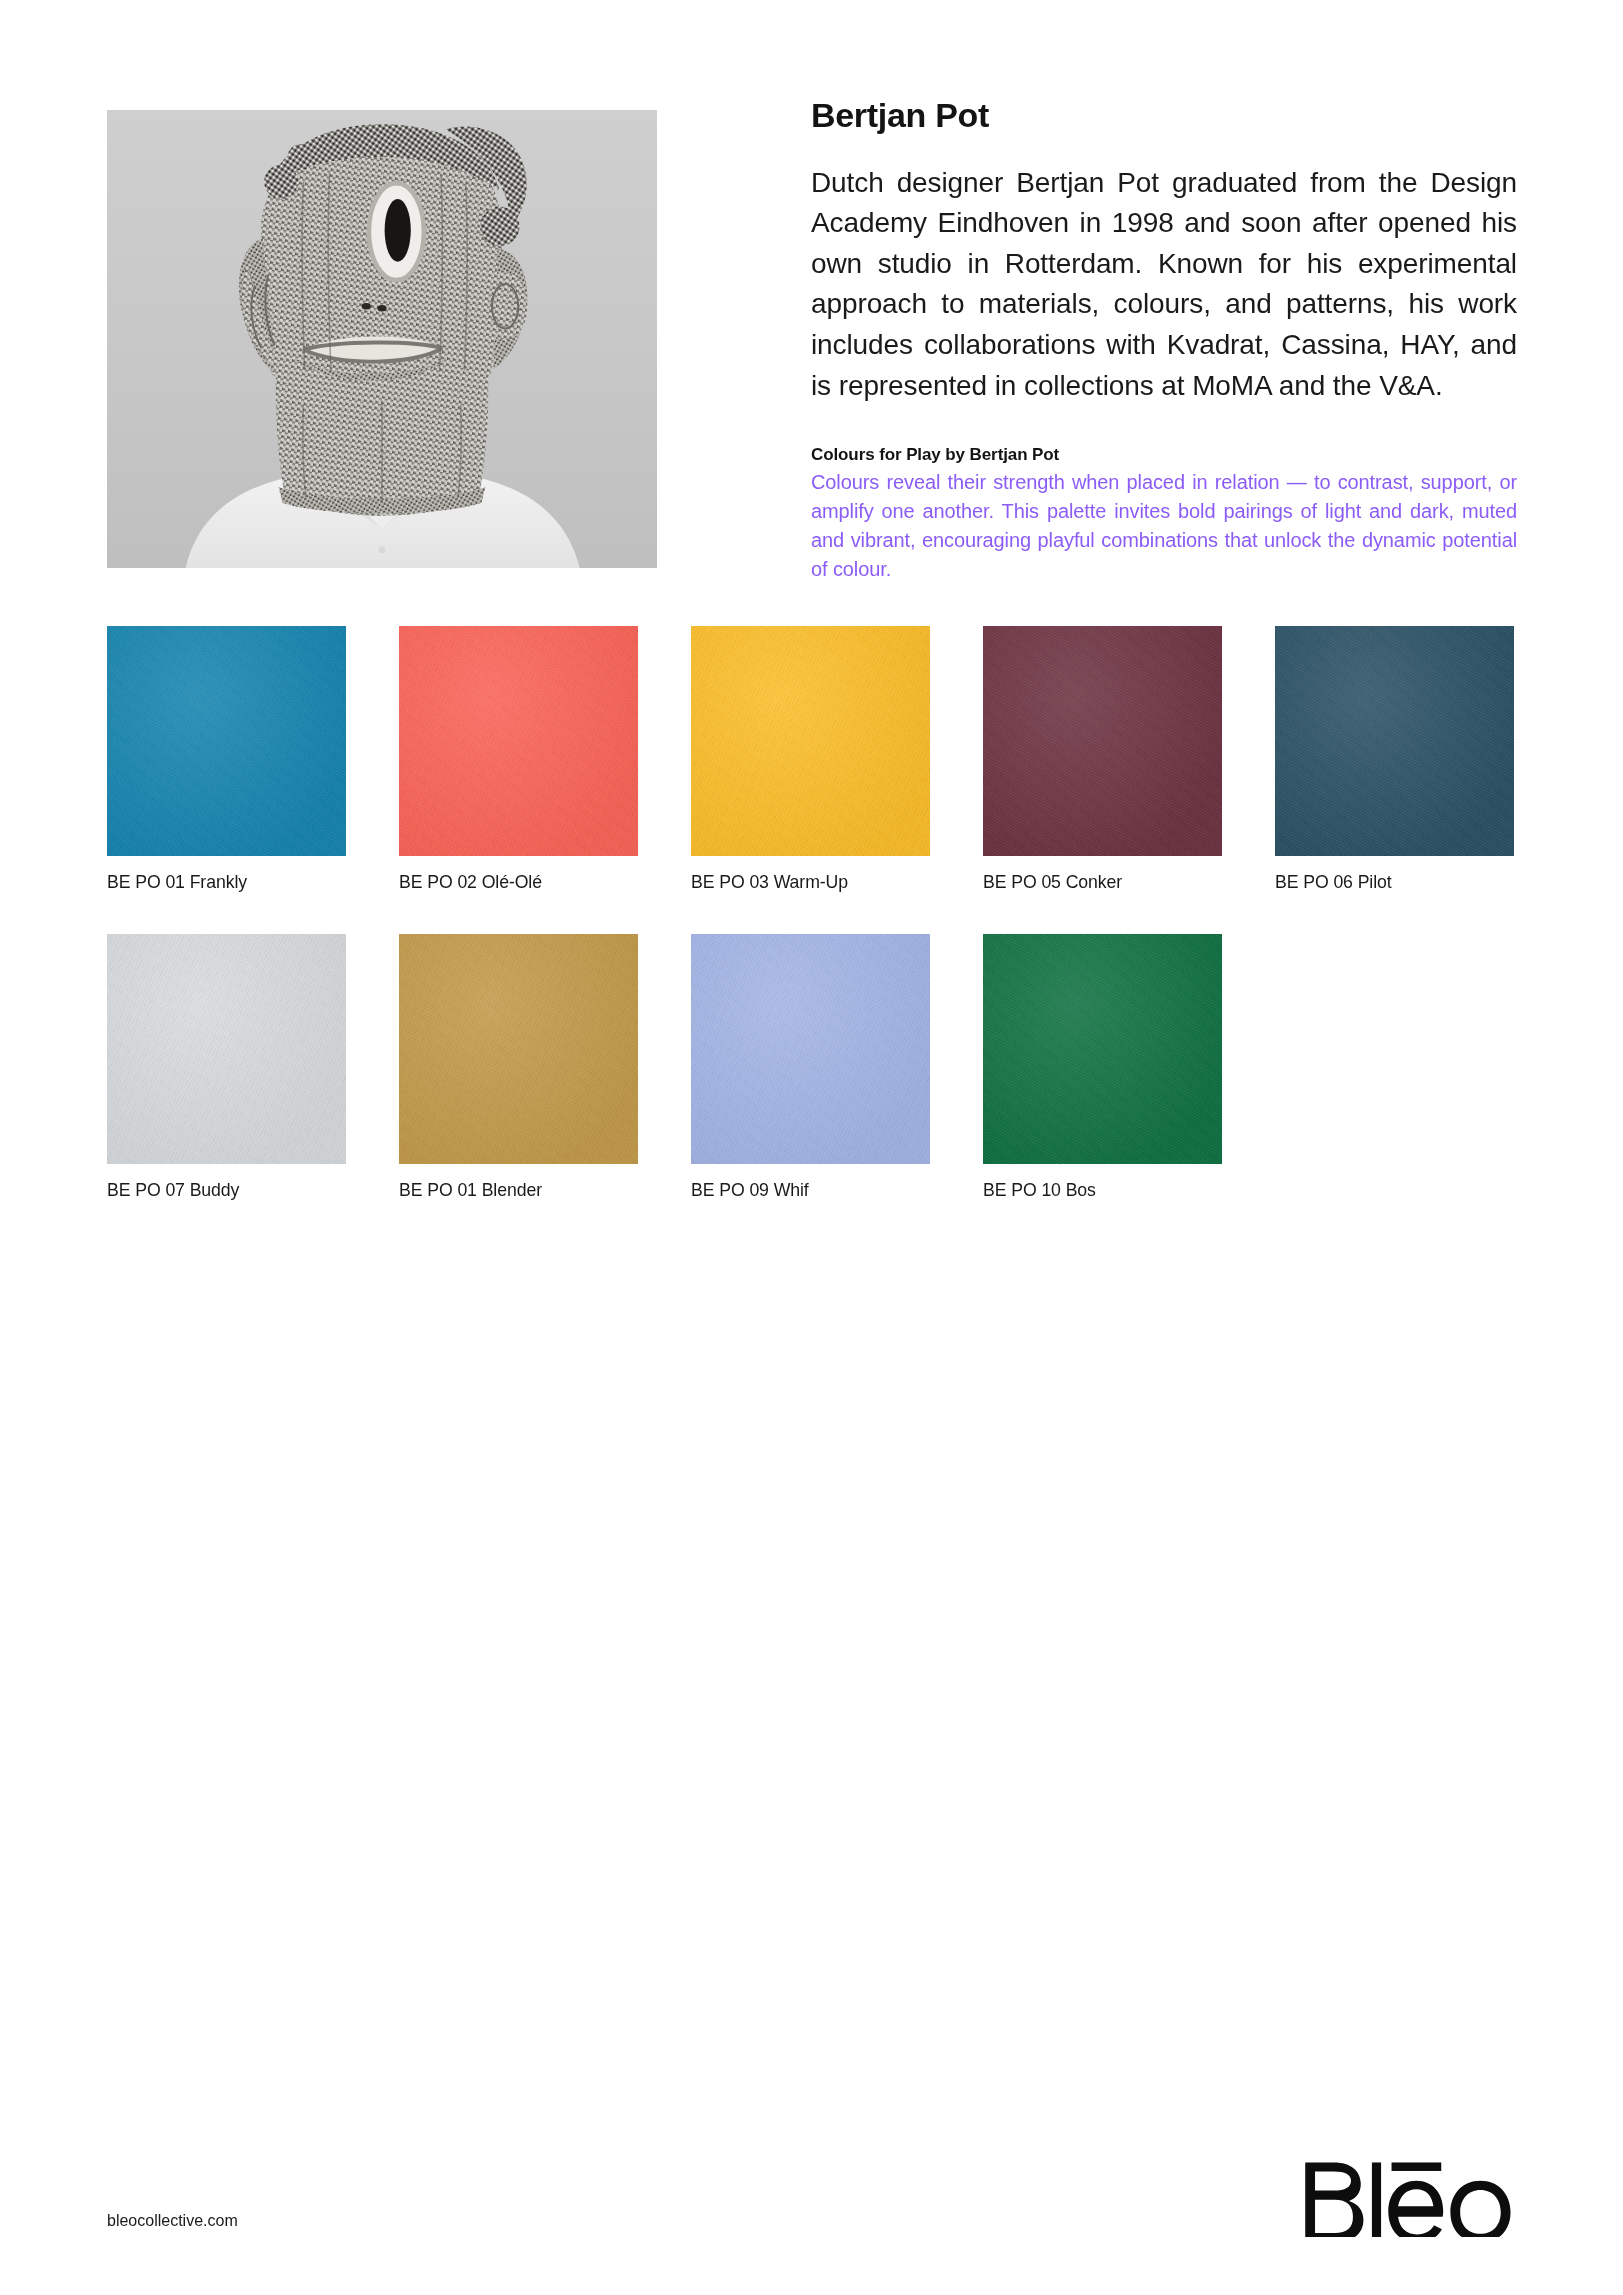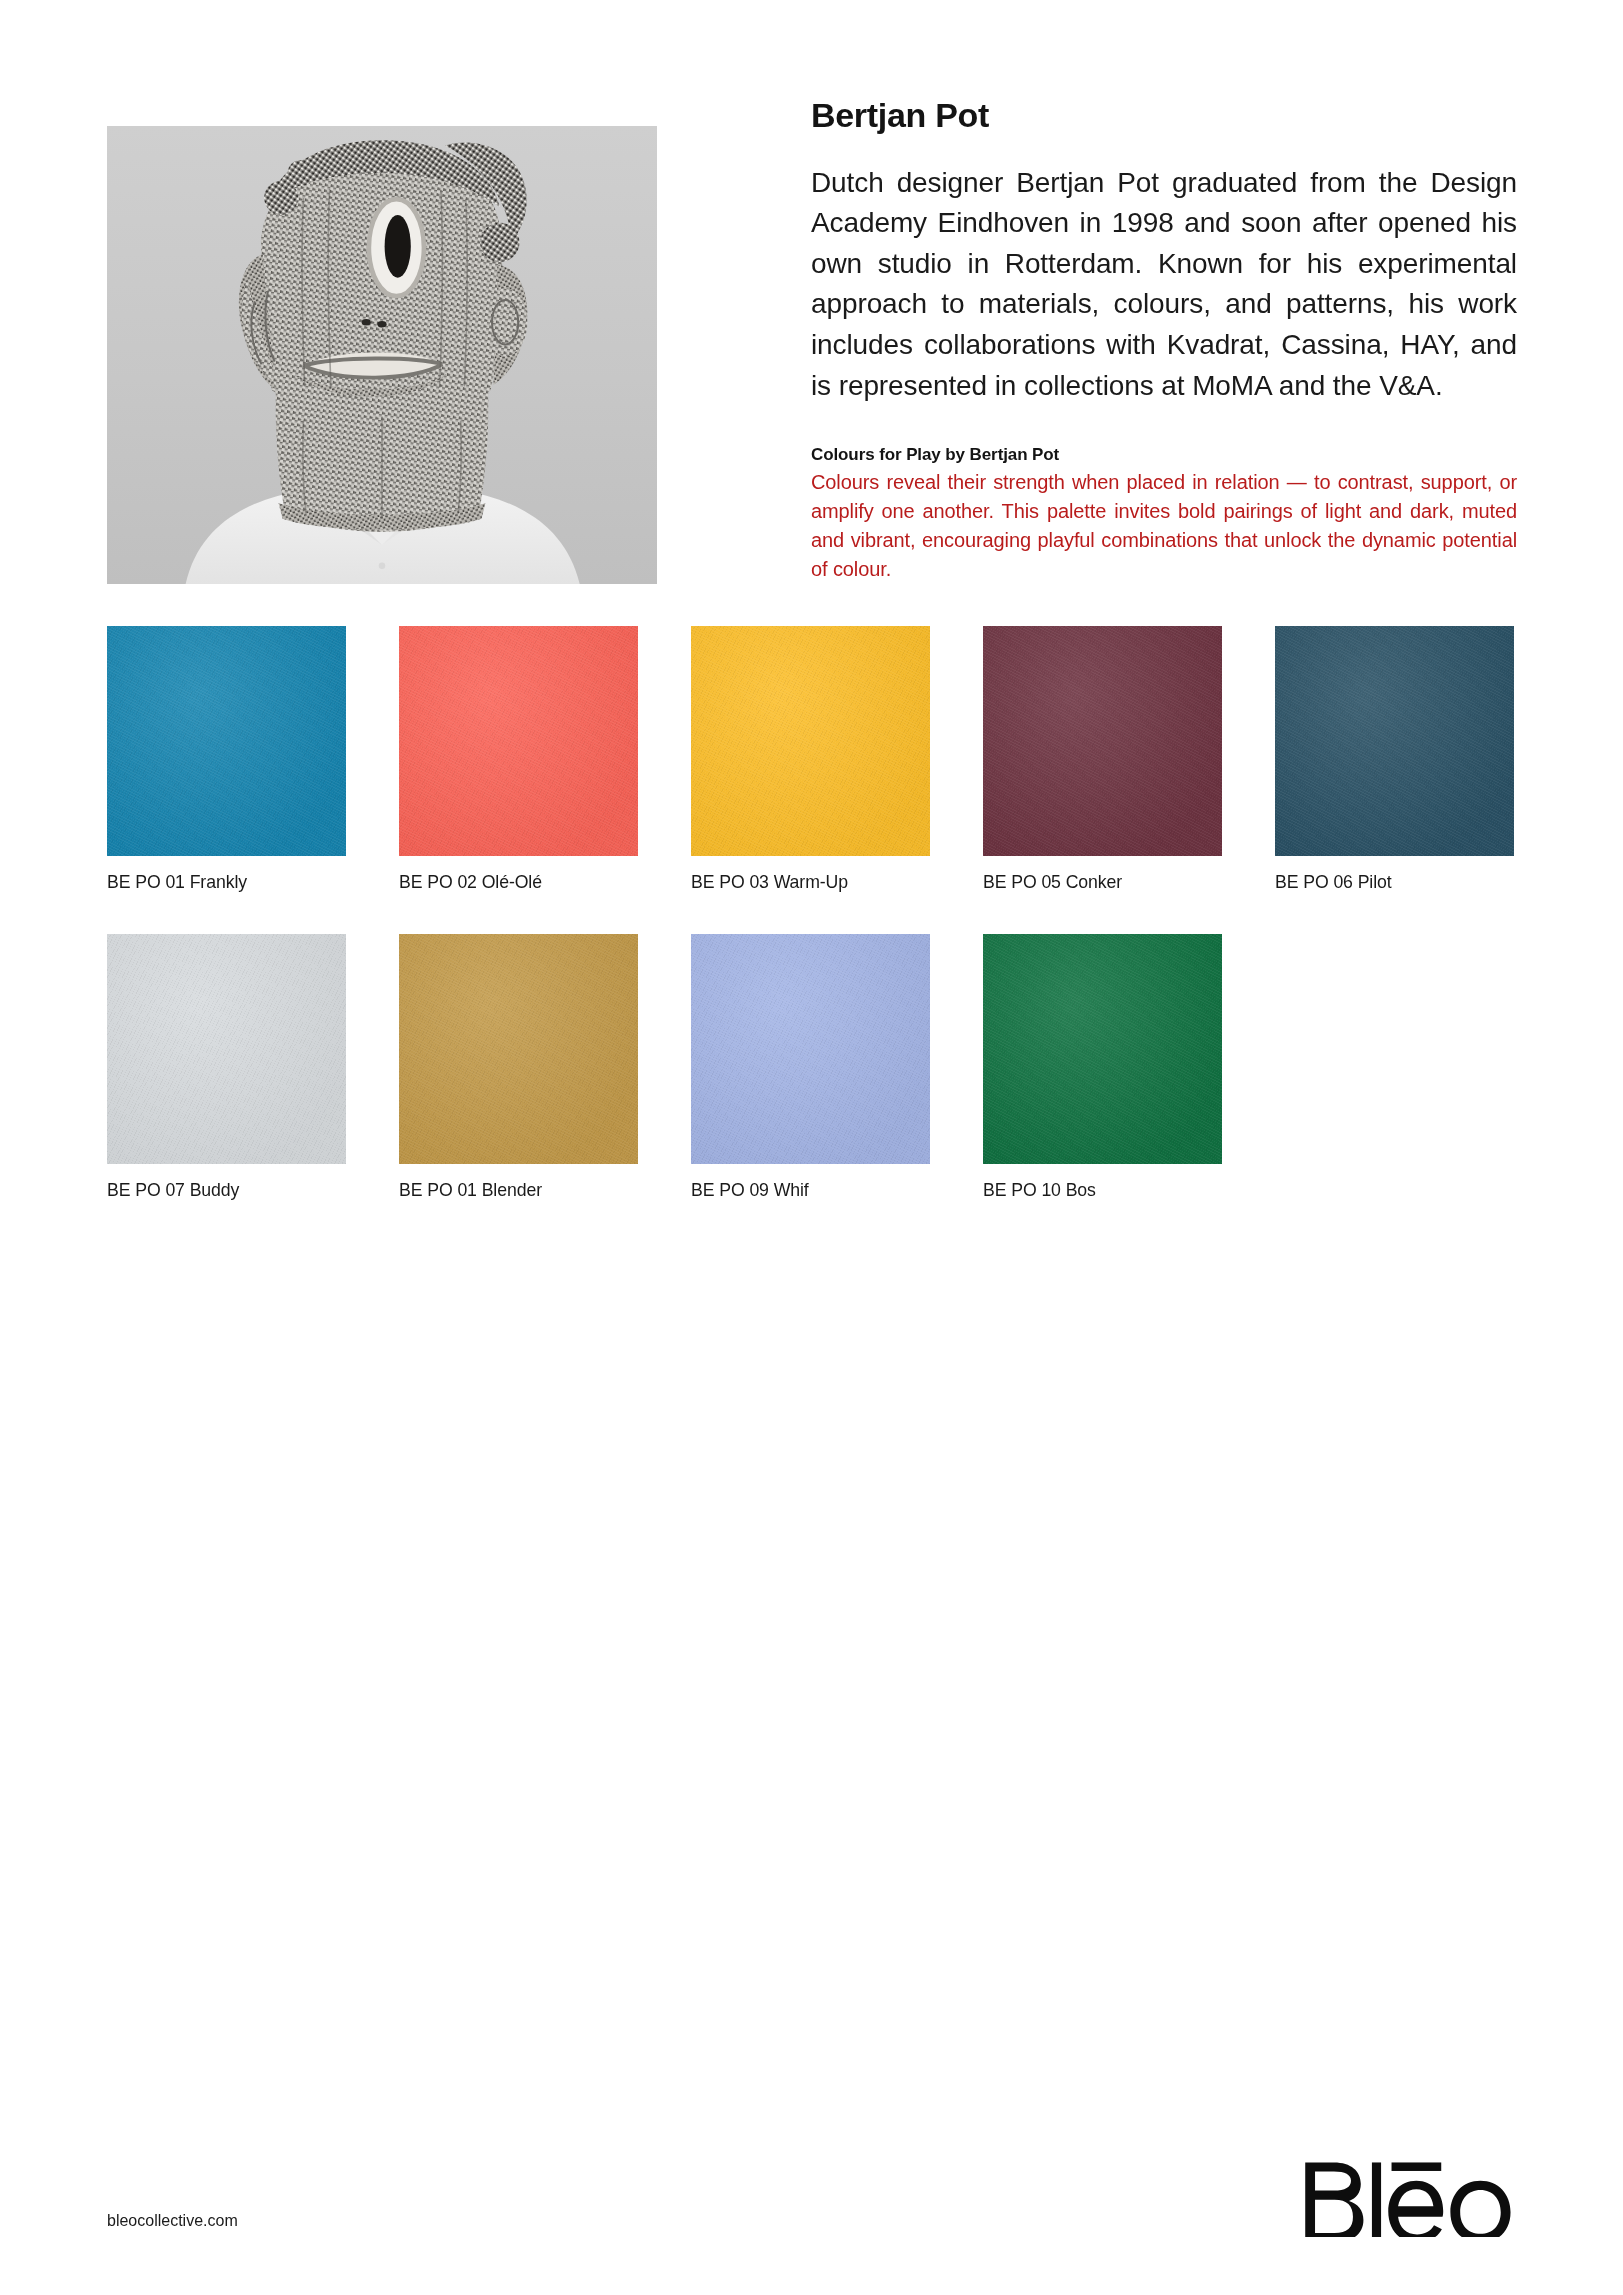--- a/index.html
+++ b/index.html
@@ -22,21 +22,21 @@
     background: #ffffff;
   }
 
   
   .top-section {
     position: absolute;
     left: 107px;
     top: 94px;
     width: 1410px;
     display: flex;
-    align-items: flex-end;
+    align-items: center;
   }
 
   .portrait {
     width: 550px;
     height: 458px;
     flex: 0 0 550px;
     position: relative;
     overflow: hidden;
     background: #c9c9c9;
   }
@@ -79,21 +79,21 @@
     margin: 0;
     color: #141414;
     letter-spacing: -0.1px;
   }
 
   .palette-desc {
     font-size: 20px;
     line-height: 1.45;
     text-align: justify;
     margin: 0;
-    color: #b91c1c;
+    color: #8b5cf6;
     letter-spacing: -0.1px;
   }
 
   
   .swatch-grid {
     position: absolute;
     left: 107px;
     top: 618px;
     width: 1410px;
     display: grid;

